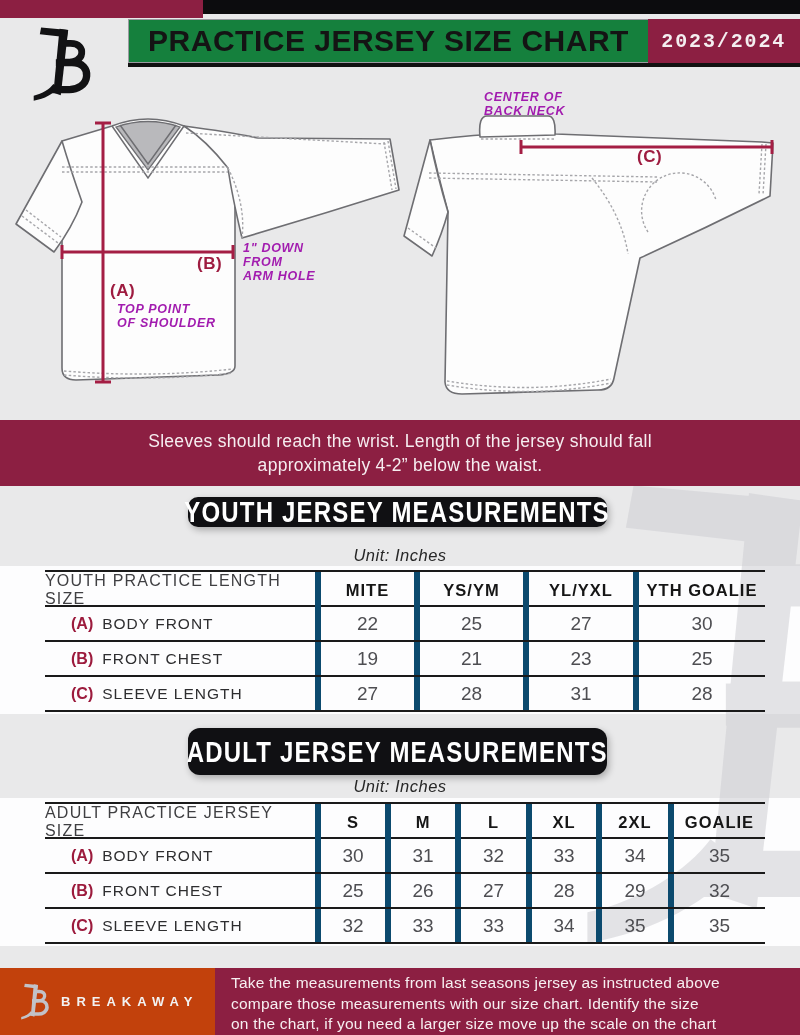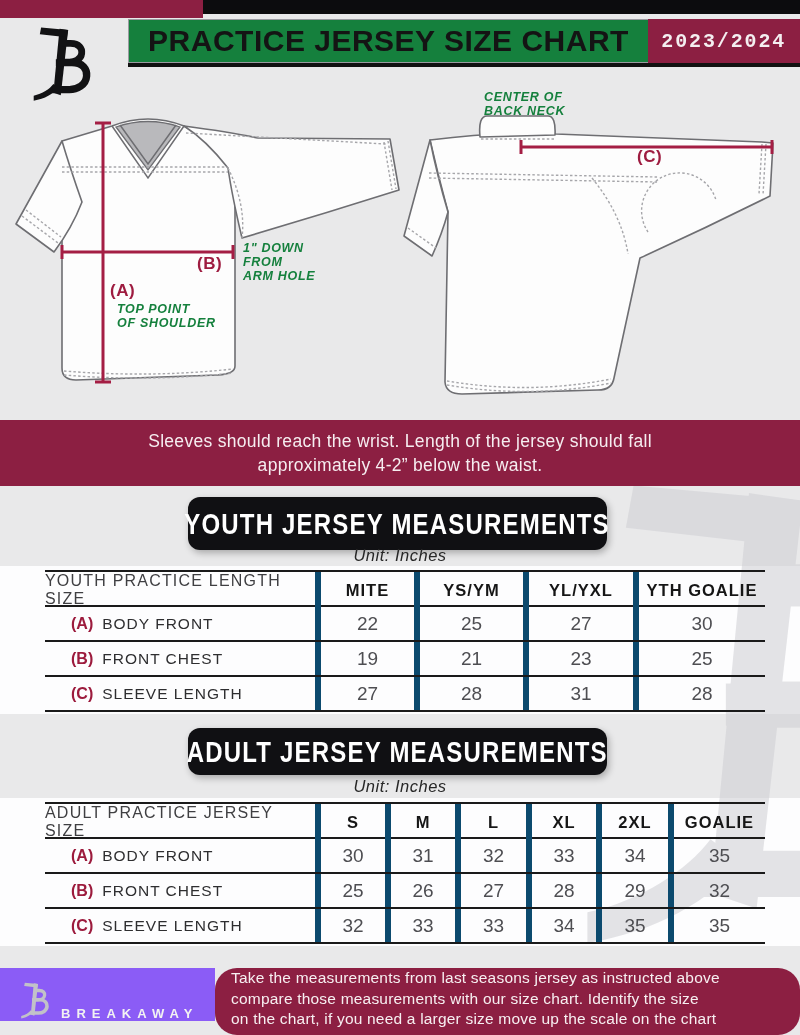--- a/index.html
+++ b/index.html
@@ -25,32 +25,32 @@
 
   
   .diagram { left:0; top:85px; width:800px; height:335px; }
   .diagram svg.base { position:absolute; left:0; top:0; }
   .jersey { fill:#fdfdfd; stroke:#6e6e72; stroke-width:1.6; stroke-linejoin:round; }
   .neck-inner { fill:#b9b9bc; stroke:#6e6e72; stroke-width:1.3; }
   .outline-only { fill:none; stroke:#6e6e72; stroke-width:1.5; }
   .seam { fill:none; stroke:#a6a6aa; stroke-width:1.4; stroke-dasharray:2.5 2.2; }
   .mline { stroke:#A41E44; stroke-width:3; fill:none; }
   .anno-label { position:absolute; color:#9E1C40; font-weight:800; font-size:17px; letter-spacing:0.5px; }
-  .anno-cap { position:absolute; color:#15803d; font-style:italic; font-size:12.5px; line-height:13.8px; letter-spacing:0.7px; white-space:pre-line; font-weight:bold; }
+  .anno-cap { position:absolute; color:#a21caf; font-style:italic; font-size:12.5px; line-height:13.8px; letter-spacing:0.7px; white-space:pre-line; font-weight:bold; }
 
   
   .notice { left:0; top:420px; width:800px; height:66px; background:#8C1F42; z-index:2;
     display:flex; align-items:center; justify-content:center; }
   .notice-text { color:#f6edf0; font-size:17.5px; line-height:1.38; text-align:center; white-space:pre-line; letter-spacing:0.3px; }
 
   
   .section-banner { background:#101013; border-radius:12px; display:flex; align-items:center; justify-content:center;
     box-shadow:2px 3px 7px rgba(0,0,0,0.28); z-index:2; }
   .banner-text { display:inline-block; color:#fff; font-weight:700; font-size:30px; letter-spacing:1.5px; transform:scaleX(0.8); white-space:nowrap; }
-  .youth-banner { left:188px; top:497px; width:419px; height:53px; }
+  .youth-banner { left:188px; top:497px; width:419px; height:30px;border-radius:10px; }
   .adult-banner { left:188px; top:728px; width:419px; height:47px; }
   .unit-line { left:0; width:800px; text-align:center; font-style:italic; font-size:16.5px; color:#272727; letter-spacing:0.5px; z-index:2; }
   .youth-unit { top:546px; }
   .adult-unit { top:777px; }
 
   
   .band { left:0; width:800px; height:148px; background:#fdfdfe; z-index:0; }
   .band-youth { top:566px; }
   .band-adult { top:798px; }
 
@@ -68,24 +68,24 @@
   .t-size-head { color:#161616; font-weight:700; font-size:16.5px; letter-spacing:1px; }
   .t-label-cell { justify-content:flex-start; padding-left:26px; gap:9px; }
   .row-key { color:#9C1B3D; font-weight:800; font-size:16px; }
   .row-label { color:#2e2e30; font-size:15.5px; letter-spacing:1px; }
   .t-num { color:#4e4e52; font-size:19px; }
 
   
   .watermark { left:572px; top:470px; width:460px; height:500px; color:#cfcfd4; opacity:0.55; z-index:1; pointer-events:none; }
 
   
-  .footer-black { left:0; top:968px; width:215px; height:53px; background:#8b5cf6; display:flex; align-items:flex-end; padding-left:20px; gap:11px; z-index:2; }
+  .footer-black { left:0; top:968px; width:215px; height:67px; background:#c2410c; display:flex; align-items:center; padding-left:20px; gap:11px; z-index:2; }
   .footer-brand { color:#f2f2f2; font-weight:700; font-size:13px; letter-spacing:6px; }
   .footer-logo { width:30px; height:40px; color:#c2c2c8; flex:none; }
-  .footer-maroon { left:215px; top:968px; width:585px; height:67px; background:#8C1F42; display:flex; align-items:flex-start; padding:0 10px 0 16px; z-index:2;border-radius:22px; }
+  .footer-maroon { left:215px; top:968px; width:585px; height:67px; background:#8C1F42; display:flex; align-items:flex-end; padding:0 10px 0 16px; z-index:2; }
   .footer-note { color:#f7eff1; font-size:15.5px; line-height:1.33; white-space:pre-line; letter-spacing:0.2px; }
 </style>
 </head>
 <body>
 
 <svg width="0" height="0" style="position:absolute">
   <symbol id="bwy-logo" viewBox="0 0 100 130">
     <path d="M46 6 L60 8 L48 114 L36 110 Z" fill="currentColor"></path>
     <path d="M16 4 L60 8 L58 20 L14 15 Z" fill="currentColor"></path>
     <path d="M44 102 C36 112 22 120 4 123 L4 115 C18 112 30 104 36 96 Z" fill="currentColor"></path>

